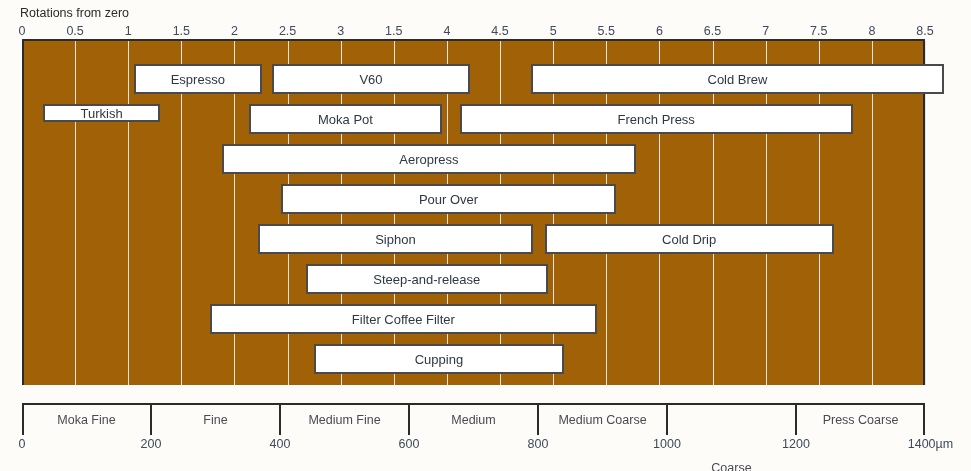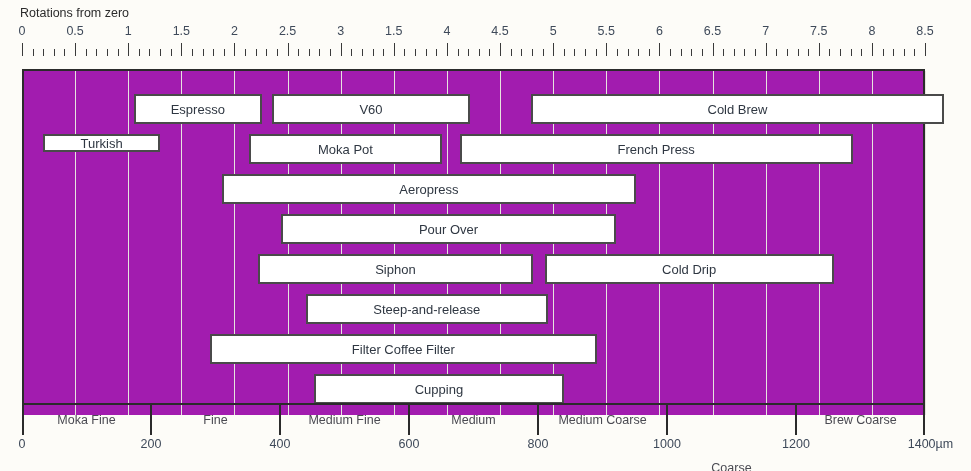--- a/index.html
+++ b/index.html
@@ -49,26 +49,26 @@
   .tick-minor {
     position: absolute;
     top: 25px;
     width: 1px; height: 7px;
     background: #3a3a3a;
   }
 
   
   #plot {
     position: absolute;
-    left: 22px; top: 69px;
+    left: 22px; top: 39px;
     width: 903px; height: 346px;
     border-left: 2px solid #2b2b2b;
     border-right: 2px solid #2b2b2b;
     border-top: 2px solid #2b2b2b;
-    background: #a21caf;
+    background: #a16207;
   }
   .gridline {
     position: absolute;
     top: 0; bottom: 0;
     width: 1px;
     background: #e6e4de;
   }
 
   .bar {
     position: absolute;
@@ -277,21 +277,21 @@
       <div class="cat-cell" style="left: 129px; width: 129px;">Fine</div>
       <div class="cat-div" style="left: 128px;"></div>
       <div class="cat-cell" style="left: 258px; width: 129px;">Medium Fine</div>
       <div class="cat-div" style="left: 257px;"></div>
       <div class="cat-cell" style="left: 387px; width: 129px;">Medium</div>
       <div class="cat-div" style="left: 386px;"></div>
       <div class="cat-cell" style="left: 516px; width: 129px;">Medium Coarse</div>
       <div class="cat-div" style="left: 515px;"></div>
       <div class="cat-cell" style="left: 645px; width: 129px; margin-top: 48px;">Coarse</div>
       <div class="cat-div" style="left: 644px;"></div>
-      <div class="cat-cell" style="left: 774px; width: 129px;">Brew Coarse</div>
+      <div class="cat-cell" style="left: 774px; width: 129px;">Press Coarse</div>
       <div class="cat-div" style="left: 773px;"></div>
       <div class="cat-div" style="left: 0px;"></div>
       <div class="cat-div" style="left: 901px;"></div>
     </div>
 
   <div id="bottom-axis">
       <div class="um-label" style="left: 22px;">0</div>
       <div class="um-label" style="left: 151px;">200</div>
       <div class="um-label" style="left: 280px;">400</div>
       <div class="um-label" style="left: 409px;">600</div>

